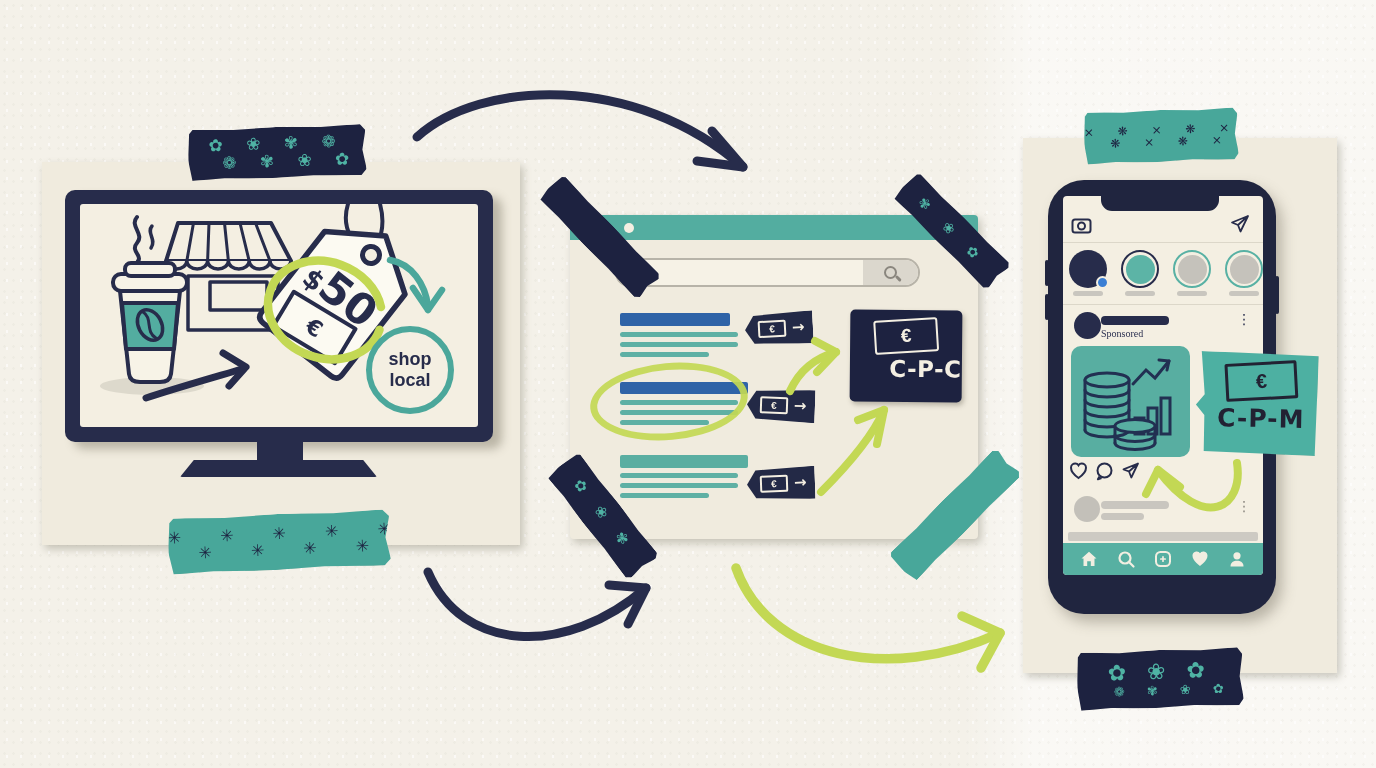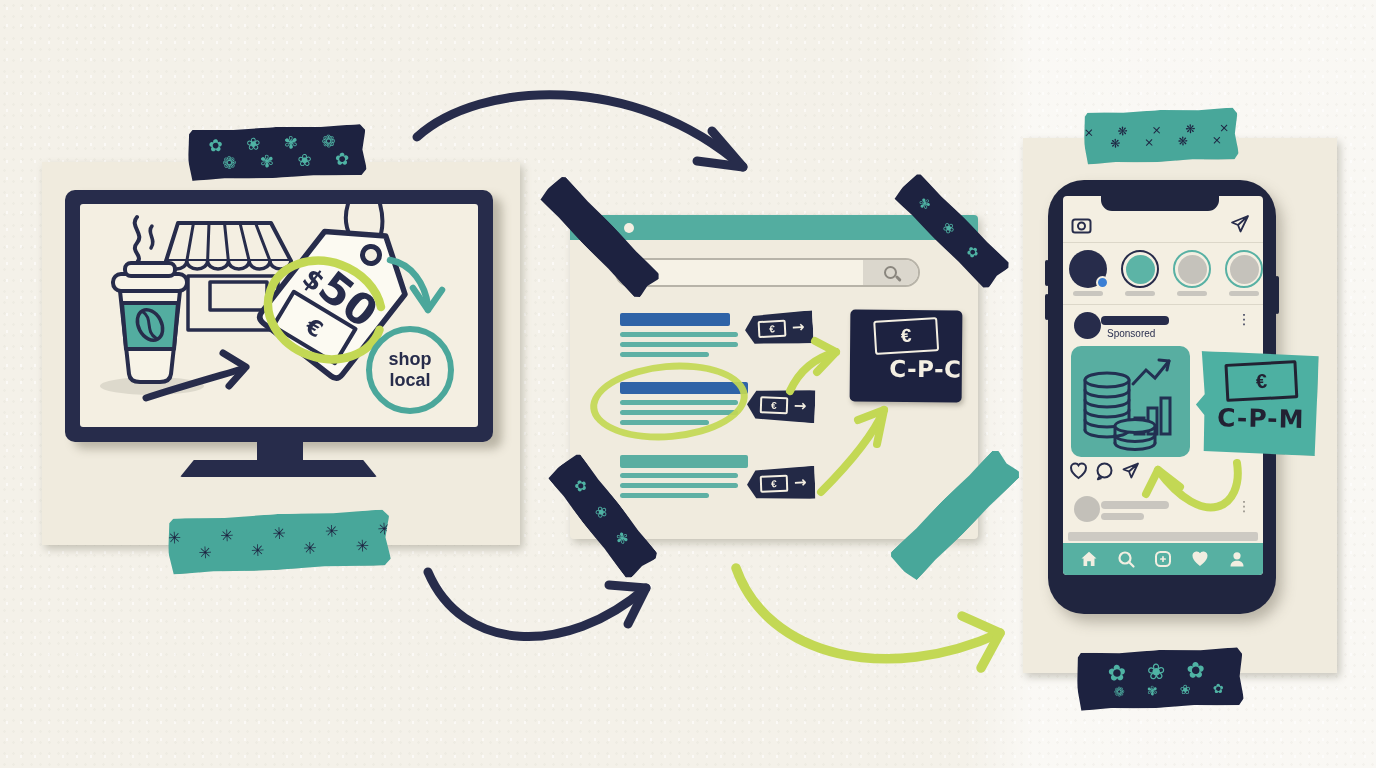--- a/index.html
+++ b/index.html
@@ -93,21 +93,21 @@
 .notch{position:absolute;left:38px;top:0;width:118px;height:15px;background:#20253f;border-radius:0 0 11px 11px;}
 .ig-topbar{position:absolute;left:0;top:0;width:100%;height:47px;border-bottom:1.5px solid #dcd7c9;}
 .ig-stories{position:absolute;left:0;top:48px;width:100%;height:61px;border-bottom:1.5px solid #dcd7c9;}
 .story{position:absolute;top:6px;width:38px;height:38px;border-radius:50%;}
 .story .inner{position:absolute;inset:2.5px;border-radius:50%;}
 .story-dash{position:absolute;top:47px;width:30px;height:4.5px;border-radius:2.5px;background:var(--gray-line);}
 .badge{position:absolute;width:13px;height:13px;border-radius:50%;background:#3b7fd4;border:2px solid var(--screen);}
 .ig-posthead{position:absolute;left:0;top:110px;width:100%;height:40px;}
 .avatar{border-radius:50%;position:absolute;}
 .namebar{position:absolute;left:38px;top:10px;width:68px;height:9px;border-radius:4px;background:var(--navy);}
-.sponsored{position:absolute;left:44px;top:22px;font-size:10px;color:#2b3050;}
+.sponsored{position:absolute;left:38px;top:22px;font-size:10px;color:#2b3050;font-family:Liberation Serif, serif;}
 .dots{position:absolute;left:174px;top:6px;font-size:14px;color:var(--navy);line-height:1;}
 .post-img{position:absolute;left:8px;top:150px;width:119px;height:111px;background:#58aea1;border-radius:10px;}
 .ig-actions{position:absolute;left:5px;top:265px;display:flex;gap:5px;}
 .ig-comment{position:absolute;left:0;top:296px;width:100%;}
 .graybar{position:absolute;left:5px;top:336px;width:190px;height:9px;border-radius:2px;background:#cdcac3;}
 .ig-nav{position:absolute;left:0;top:347px;width:100%;height:32px;background:#57b0a2;
   display:flex;align-items:center;justify-content:space-around;padding:0 8px;}
 .cpm-bubble{position:absolute;left:173px;top:214px;width:122px;height:103px;background:#4db0a2;z-index:6;
   transform:rotate(1deg);display:flex;flex-direction:column;align-items:center;
   clip-path:polygon(4% 0,100% 3%,98% 100%,7% 97%,7% 62%,0 52%,7% 42%);

